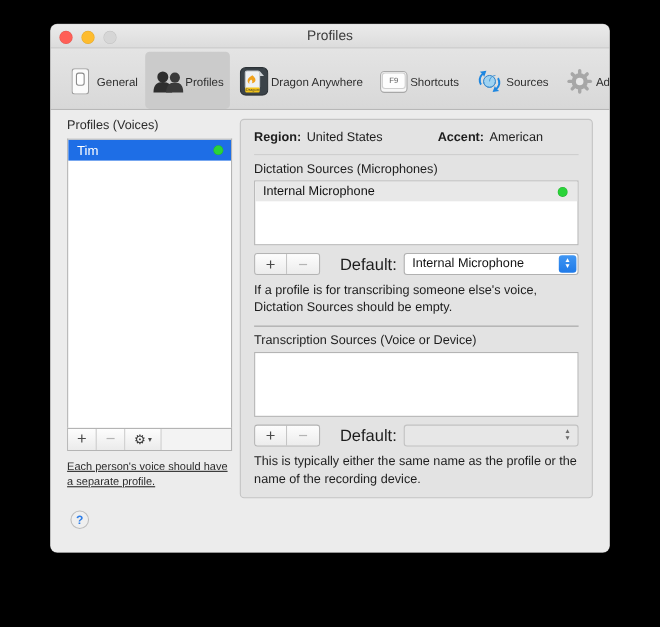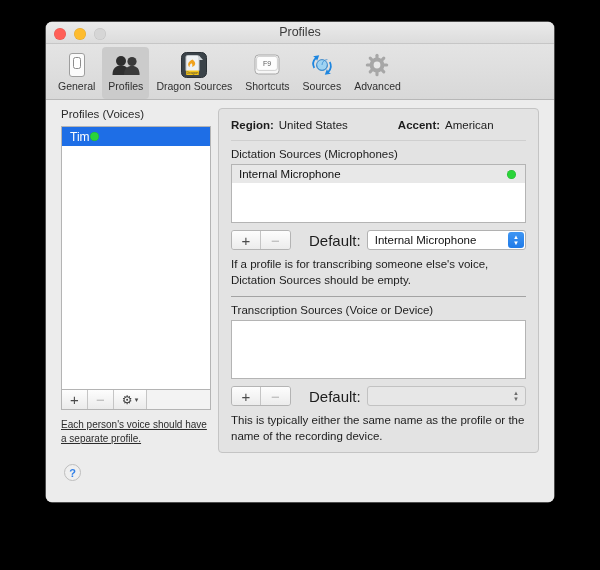--- a/index.html
+++ b/index.html
@@ -46,21 +46,21 @@
   
   #toolbar {
     display: flex;
     align-items: flex-end;
     height: 56px;
     padding: 0 6px;
     background: linear-gradient(to bottom, #e4e4e4 0%, #d8d8d8 100%);
     border-bottom: 0.5px solid #b7b7b7;
   }
   .tb-item {
-    display: flex; flex-direction: column; align-items: center;
+    display: flex; flex-direction: row; align-items: center;
     padding: 3px 6px 2px 6px;
     border-radius: 4px;
     margin-right: 1px;
     height: 52px;
     justify-content: flex-start;
     padding-top: 4px;
   }
   .tb-item.selected { background: #cbcbcb; }
   .tb-icon {
     height: 27px; width: 30px;
@@ -81,21 +81,21 @@
 
   #profiles-list {
     margin-top: 6px;
     height: 263px;
     background: #ffffff;
     border: 1px solid #b4b4b4;
     border-bottom: none;
     overflow: hidden;
   }
   .profile-row {
-    display: flex; align-items: center; justify-content: flex-start;
+    display: flex; align-items: center; justify-content: space-between;
     height: 19px; padding: 0 7px 0 8px;
   }
   .profile-row.selected { background: #1e6ee6; }
   .profile-name { font-size: 12px; color: #ffffff; }
   .dot-green {
     width: 9px; height: 9px; border-radius: 50%;
     background: #2ad439;
     box-shadow: inset 0 0 0 0.5px rgba(0,0,0,.15);
   }
 
@@ -262,21 +262,21 @@
       <span class="tb-icon">
         <svg width="26" height="26" viewBox="0 0 26 26">
           <rect x="0.5" y="0.5" width="25" height="25" rx="5" fill="#3b4349" stroke="#2b3136"></rect>
           <rect x="5" y="3.5" width="13" height="16" rx="1.5" fill="#eef1f3" stroke="#c3c8cc"></rect>
           <path d="M18 3.5 L18 8 L22 8 Z" fill="#cfd4d8"></path>
           <path d="M11.5 7.5 c2.6 2.2 3.4 4 2.2 5.8 c-0.6 0.9 -1.8 1.5 -2.9 1.3 c1.1 -1.2 0.6 -2.3 -0.5 -3.3 c-1.5 1.1 -2.1 2.6 -1.5 4 c-1.4 -0.8 -2 -2.4 -1.5 -4 c0.5 -1.6 2.2 -2.6 4.2 -3.8 z" fill="#f0a21e"></path>
           <rect x="5" y="18.5" width="13" height="4.6" rx="1" fill="#f5c518"></rect>
           <text x="11.5" y="21.9" font-family="Liberation Sans, sans-serif" font-size="3.6" fill="#3b3b3b" text-anchor="middle">Dragon</text>
         </svg>
       </span>
-      <span class="tb-label">Dragon Sources</span>
+      <span class="tb-label">Dragon Anywhere</span>
     </div>
 
     <div class="tb-item">
       <span class="tb-icon">
         <svg width="26" height="23" viewBox="0 0 26 23">
           <rect x="1" y="2" width="24" height="19" rx="3.5" fill="#f6f6f6" stroke="#a8a8a8"></rect>
           <rect x="2.6" y="3.4" width="20.8" height="14" rx="2.5" fill="#fdfdfd" stroke="#cfcfcf"></rect>
           <text x="13" y="12.8" font-family="Liberation Sans, sans-serif" font-size="7" fill="#5a5a5a" text-anchor="middle">F9</text>
         </svg>
       </span>

